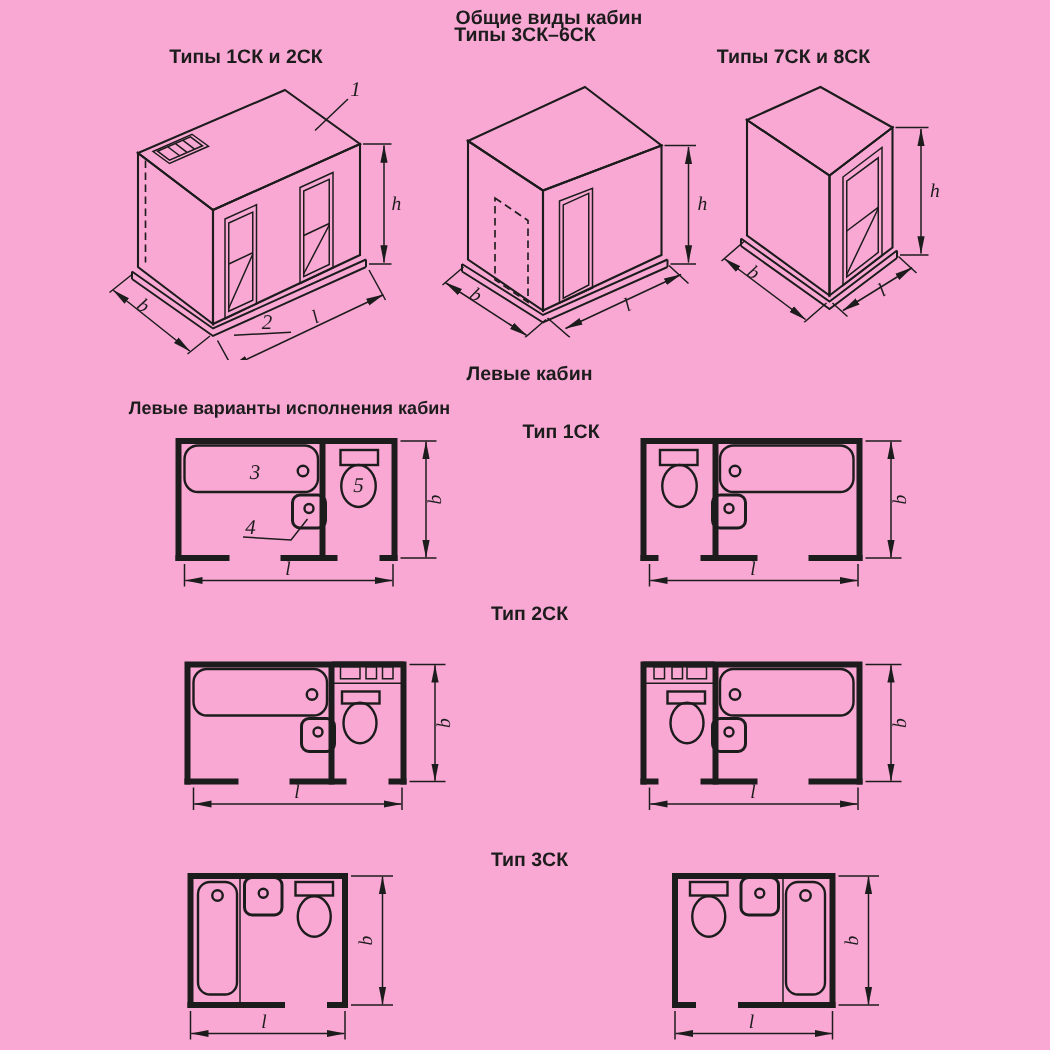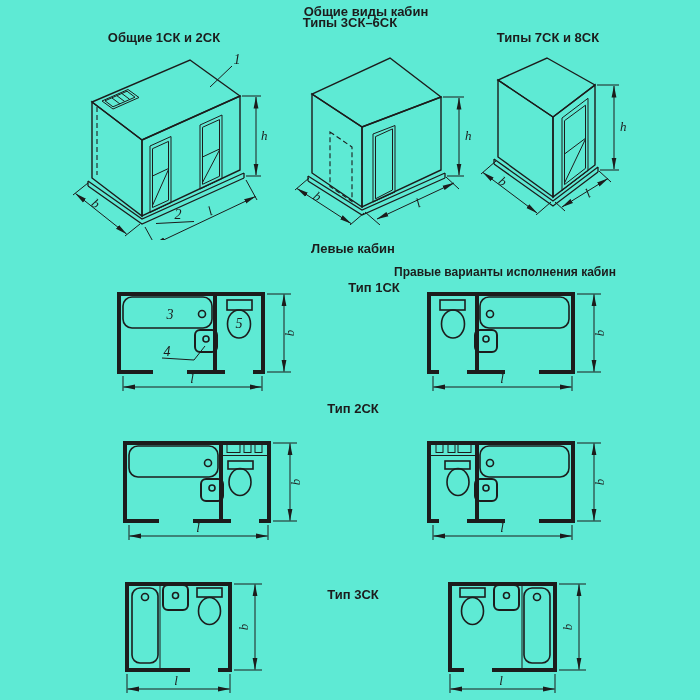--- a/index.html
+++ b/index.html
@@ -1,16 +1,16 @@
 <!DOCTYPE html>
 <html><head>
 <meta charset="utf-8">
 <style>
   html,body{margin:0;padding:0;background:#fff;}
-  #canvas{position:relative;width:700px;height:700px;background:#5eead4;overflow:hidden;
+  #canvas{position:relative;width:700px;height:700px;background:#f9a8d4;overflow:hidden;
           font-family:"Liberation Sans",sans-serif;color:#1c1c1c;}
   .cap{position:absolute;transform:translateX(-50%);white-space:nowrap;
        font-weight:600;font-size:13px;color:#1c1c1c;}
   .cap-sm{font-size:12px;}
   .drawing{position:absolute;}
   .drawing path,.drawing polygon,.drawing line,.drawing rect,.drawing circle,.drawing ellipse{
        stroke:#1c1c1c;fill:none;}
   .face{fill:#ffffff;stroke-width:1.4;}
   .ln{stroke-width:1.3;}
   .thin{stroke-width:1;}
@@ -33,28 +33,28 @@
 
   <svg width="0" height="0" style="position:absolute">
     <defs>
       <marker id="arw" viewBox="0 0 12 6" refX="11.5" refY="3" markerWidth="12" markerHeight="6" orient="auto-start-reverse">
           <path d="M0,0.6 L12,3 L0,5.4 Z" style="fill:#1c1c1c;stroke:none"></path>
         </marker>
     </defs>
   </svg>
 
   <div class="cap" style="left:366px;top:4px">Общие виды кабин</div>
-  <div class="cap" style="left:164px;top:30px">Общие 1СК и 2СК</div>
+  <div class="cap" style="left:164px;top:30px">Типы 1СК и 2СК</div>
   <div class="cap" style="left:350px;top:15px">Типы 3СК–6СК</div>
-  <div class="cap" style="left:548px;top:30px">Типы 7СК и 8СК</div>
+  <div class="cap" style="left:529px;top:30px">Типы 7СК и 8СК</div>
   <div class="cap" style="left:353px;top:241px">Левые кабин</div>
-  <div class="cap cap-sm" style="left:505px;top:265px">Правые варианты исполнения кабин</div>
+  <div class="cap cap-sm" style="left:193px;top:265px">Левые варианты исполнения кабин</div>
   <div class="cap" style="left:374px;top:280px">Тип 1СК</div>
   <div class="cap" style="left:353px;top:401px">Тип 2СК</div>
-  <div class="cap" style="left:353px;top:587px">Тип 3СК</div>
+  <div class="cap" style="left:353px;top:565px">Тип 3СК</div>
 
   <svg class="drawing" style="left:60px;top:50px" width="215" height="190" viewBox="0 0 215 190">
     <g>
       <polygon class="face" points="130,10 180,46 82,90 32,52"></polygon>
       <polygon class="face" points="82,90 180,46 180,120 82,166"></polygon>
       <polygon class="face" points="32,52 82,90 82,166 32,128"></polygon>
       <path class="dash" d="M37,57 V125"></path>
     </g>
     <g class="ln">
       <path d="M28,131 L82,169 L184,123 M28,136 L82,174 L184,128 M28,131 V136 M184,123 V128"></path>

